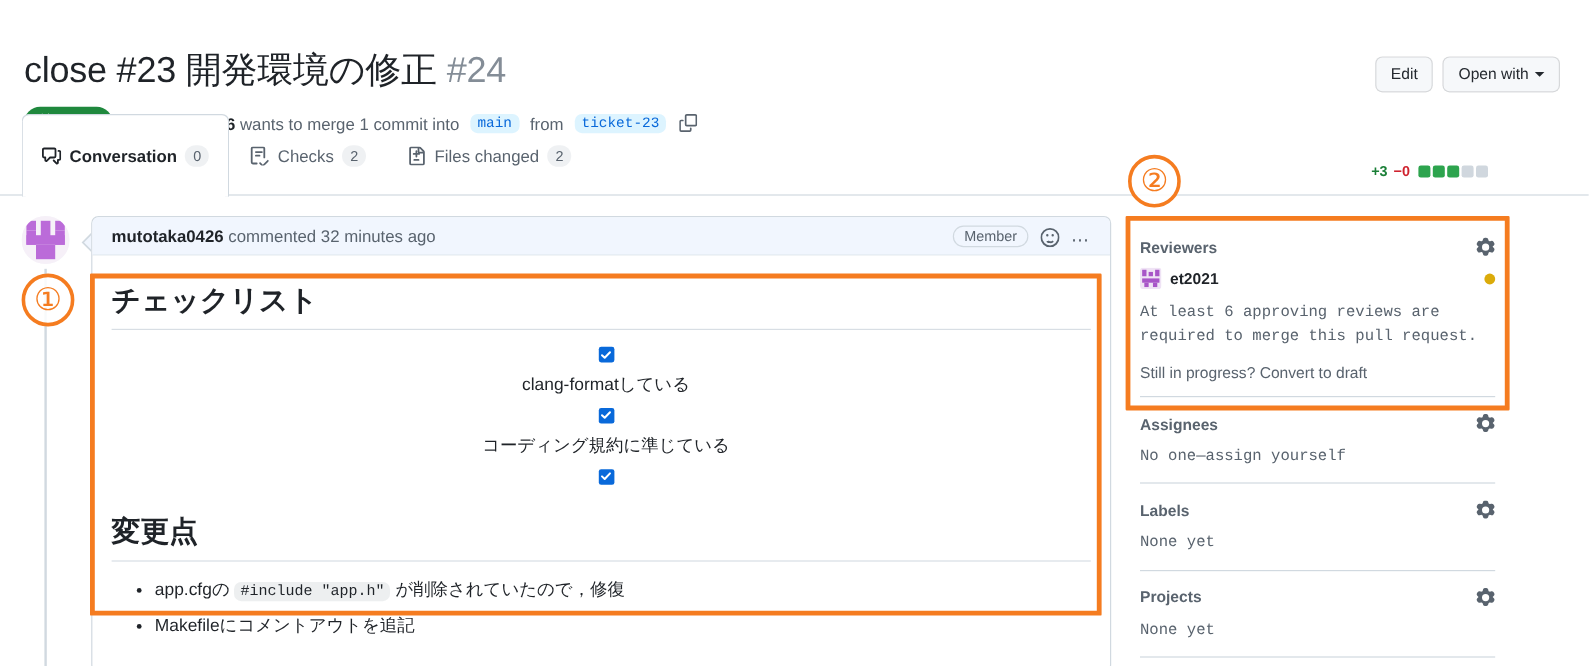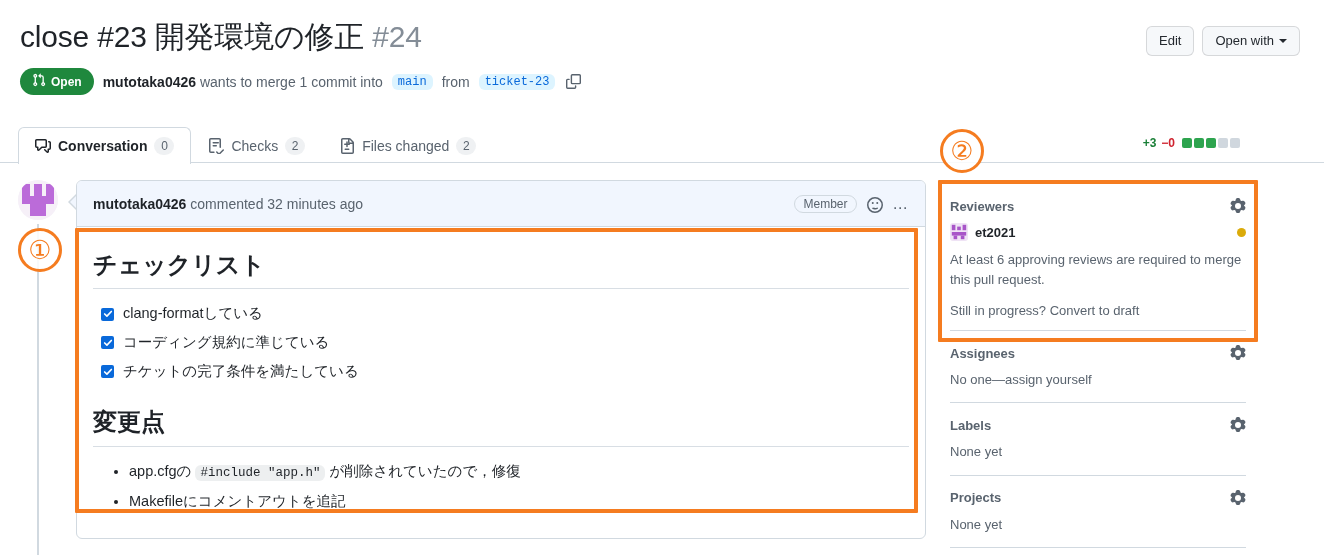--- a/index.html
+++ b/index.html
@@ -8,21 +8,21 @@
     width: 1324px; height: 555px;
     background: #ffffff;
     font-family: "Liberation Sans", "DejaVu Sans", sans-serif;
     color: #1f2328;
     overflow: hidden;
   }
   .page { position: relative; width: 1324px; height: 555px; }
 
   
   .header { position: absolute; left: 0; top: 0; width: 1324px; }
-  .title-row { display: flex; align-items: flex-start; padding: 18px 24px 0 20px; }
+  .title-row { display: flex; align-items: flex-end; padding: 18px 24px 0 20px; margin-top: 21px; }
   .pr-title {
     font-size: 30px; font-weight: 400; line-height: 1.25;
     color: #1f2328; letter-spacing: -0.2px; flex: 1;
   }
   .pr-number { color: #848d97; font-weight: 300; }
   .title-actions { display: flex; gap: 8px; padding-top: 8px; }
   .btn {
     font-size: 13px; line-height: 20px;
     padding: 4px 12px; border: 1px solid rgba(31,35,40,0.15);
     border-radius: 6px; background: #f6f8fa; color: #24292f;
@@ -52,21 +52,21 @@
   .copy-icon { color: #59636e; display: inline-flex; margin-left: 2px; }
 
   
   .tabbar {
     position: absolute; left: 0; top: 126px; width: 1324px; height: 37px;
     border-bottom: 1px solid #d1d9e0;
   }
   .tabs { display: flex; align-items: flex-end; padding-left: 18px; height: 37px; }
   .tab {
     display: flex; align-items: center; gap: 7px;
-    padding: 8px 16px; font-size: 14px; color: #59636e;
+    padding: 24px 16px; font-size: 14px; color: #59636e;
     border: 1px solid transparent; border-bottom: none; cursor: pointer;
     position: relative; top: 1px; border-radius: 6px 6px 0 0;
     background: transparent; line-height: 20px;
   }
   .tab.active {
     background: #ffffff; border-color: #d1d9e0; color: #1f2328; font-weight: 600;
   }
   .tab .count {
     background: rgba(175,184,193,0.2); color: #59636e;
     border-radius: 2em; padding: 0 6px; font-size: 12px; font-weight: 500;
@@ -108,38 +108,38 @@
   }
   .comment-arrow-in {
     position: absolute; left: 52px; top: 18px;
     width: 0; height: 0;
     border-top: 8px solid transparent; border-bottom: 8px solid transparent;
     border-right: 8px solid #f1f6fe;
   }
   .comment-head {
     display: flex; align-items: center; background: #f1f6fe;
     border-bottom: 1px solid #d1d9e0; border-radius: 5px 5px 0 0;
-    padding: 8px 16px; font-size: 14px; color: #59636e; height: 46px;
+    padding: 8px 16px; font-size: 14px; color: #59636e; height: 32px;
   }
   .comment-head b { color: #1f2328; font-weight: 600; }
   .head-right { margin-left: auto; display: flex; align-items: flex-end; gap: 10px; }
   .member-badge {
     border: 1px solid #d1d9e0; border-radius: 2em; padding: 1px 8px;
     font-size: 12px; color: #59636e; background: transparent;
   }
   .icon-btn { color: #59636e; cursor: pointer; display: inline-flex; }
   .kebab { letter-spacing: 1.5px; font-size: 15px; line-height: 10px; color: #59636e; }
 
   .comment-body { padding: 14px 16px 18px 16px; font-size: 14px; }
   .md-h2 {
     font-size: 24px; font-weight: 700; margin: 8px 0 0 0;
     padding-bottom: 8px; border-bottom: 1px solid #d8dee4; line-height: 1.3;
   }
   .task-list { list-style: none; margin: 14px 0 0 0; padding: 0 0 0 8px; }
-  .task-list li { display: flex; align-items: center; gap: 9px; margin-bottom: 7px; font-size: 14.5px; line-height: 1.5; }
+  .task-list li { display: flex; align-items: center; gap: 9px; margin-bottom: 7px; font-size: 14.5px; line-height: 1.5; flex-direction: column; }
   .cb {
     width: 13px; height: 13px; border-radius: 2px; background: #0969da;
     display: inline-flex; align-items: center; justify-content: center; flex: none;
   }
   .cb svg { display: block; }
   .bullets { margin: 13px 0 0 0; padding-left: 36px; }
   .bullets li { margin-bottom: 7px; font-size: 14.5px; line-height: 1.6; }
   code.inline {
     background: rgba(129,139,152,0.14); border-radius: 6px;
     padding: 1px 5px; font-family: "Liberation Mono", "DejaVu Sans Mono", monospace;
@@ -147,21 +147,21 @@
   }
 
   
   .sidebar { position: absolute; left: 950px; top: 188px; width: 296px; }
   .side-sec { padding: 14px 0 12px 0; border-bottom: 1px solid #d1d9e0; }
   .side-sec:first-child { padding-top: 10px; }
   .side-head {
     display: flex; align-items: center; font-size: 13px; font-weight: 600; color: #59636e;
   }
   .side-head .gear { margin-left: auto; color: #59636e; cursor: pointer; display: inline-flex; }
-  .side-text { font-size: 13px; color: #59636e; margin-top: 9px; line-height: 1.55; }
+  .side-text { font-size: 13px; color: #59636e; margin-top: 9px; line-height: 1.55; font-family: Liberation Mono, monospace; }
   .reviewer-row { display: flex; align-items: center; gap: 7px; margin-top: 9px; font-size: 13px; color: #1f2328; font-weight: bold; }
   .rev-avatar { width: 18px; height: 18px; border-radius: 3px; overflow: hidden; flex: none; }
   .pending-dot { margin-left: auto; width: 9px; height: 9px; border-radius: 50%; background: #dbab0a; }
   .side-link { color: #59636e; font-size: 13px; margin-top: 13px; }
 
   
   .ann-box { position: absolute; border: 4px solid #f57c20; border-radius: 1px; pointer-events: none; }
   .ann-circle {
     position: absolute; width: 44px; height: 44px; border: 3px solid #f57c20;
     border-radius: 50%; color: #f57c20; font-size: 26px;
@@ -322,21 +322,20 @@
               </svg>
             </span>
             <span>コーディング規約に準じている</span>
           </li>
           <li>
             <span class="cb">
               <svg width="10" height="10" viewBox="0 0 12 12" aria-hidden="true">
                 <path d="M10 3 4.7 8.6 2 6" stroke="#fff" stroke-width="2" fill="none" stroke-linecap="round" stroke-linejoin="round"></path>
               </svg>
             </span>
-            <span>チケットの完了条件を満たしている</span>
           </li>
         </ul>
 
         <h2 class="md-h2" style="margin-top:24px;">変更点</h2>
 
         <ul class="bullets">
           <li>
             <span>app.cfgの </span><code class="inline">#include "app.h"</code><span> が削除されていたので，修復</span>
           </li>
           <li>

